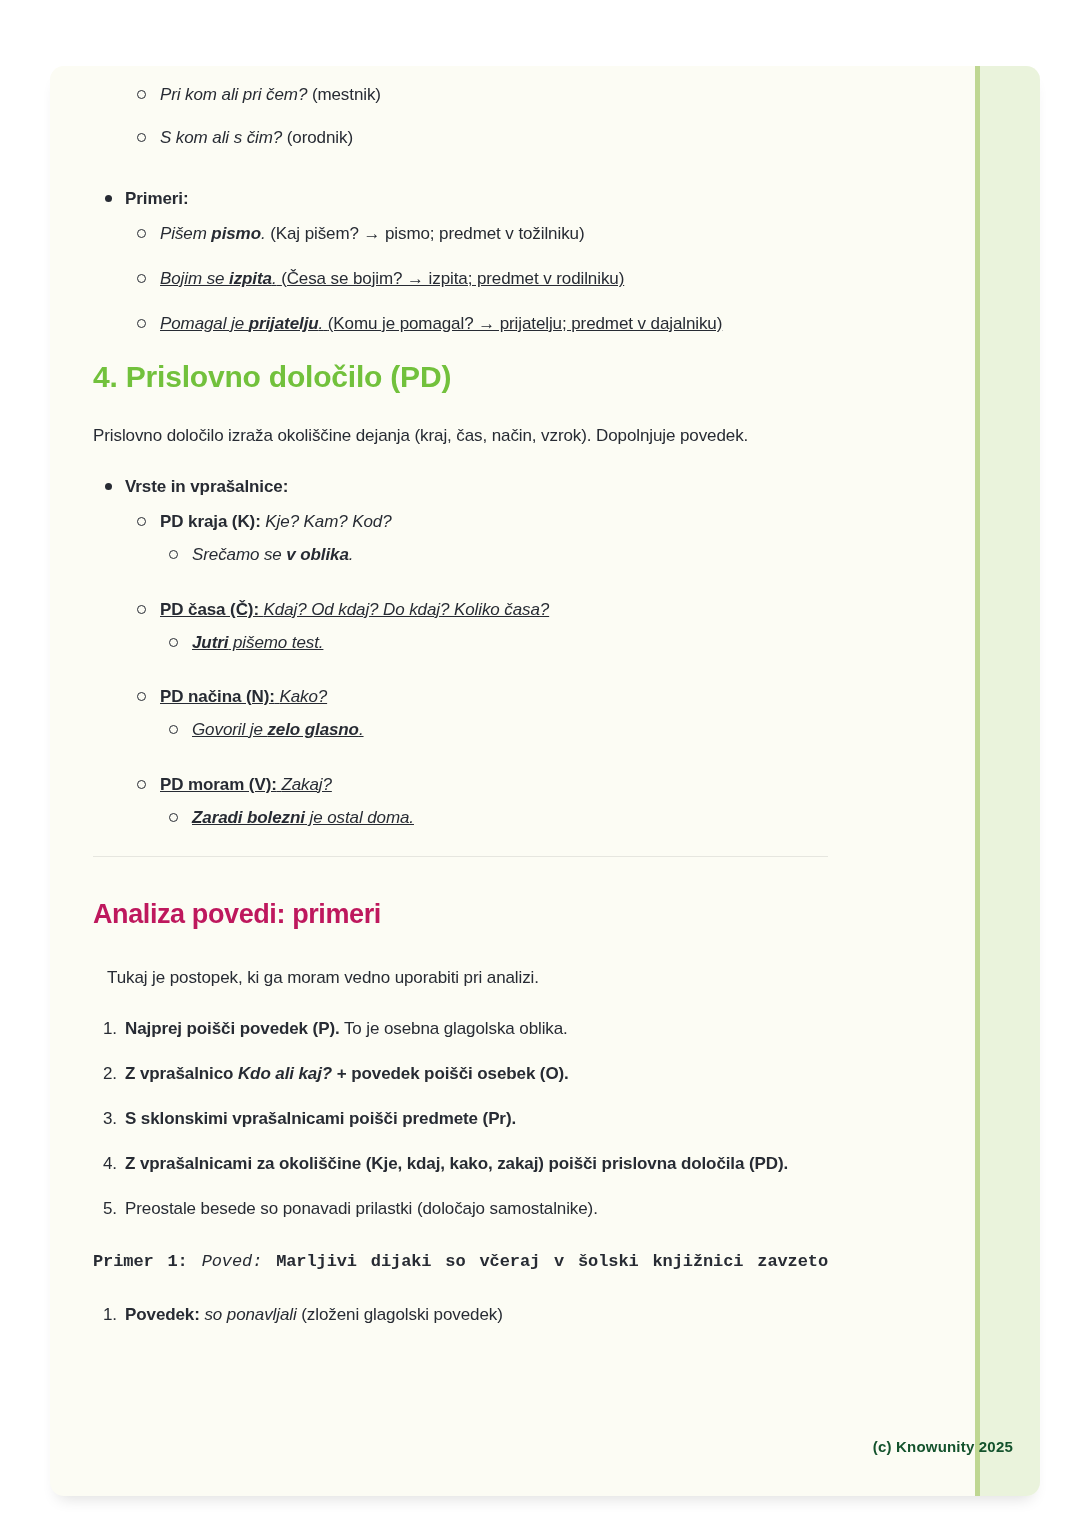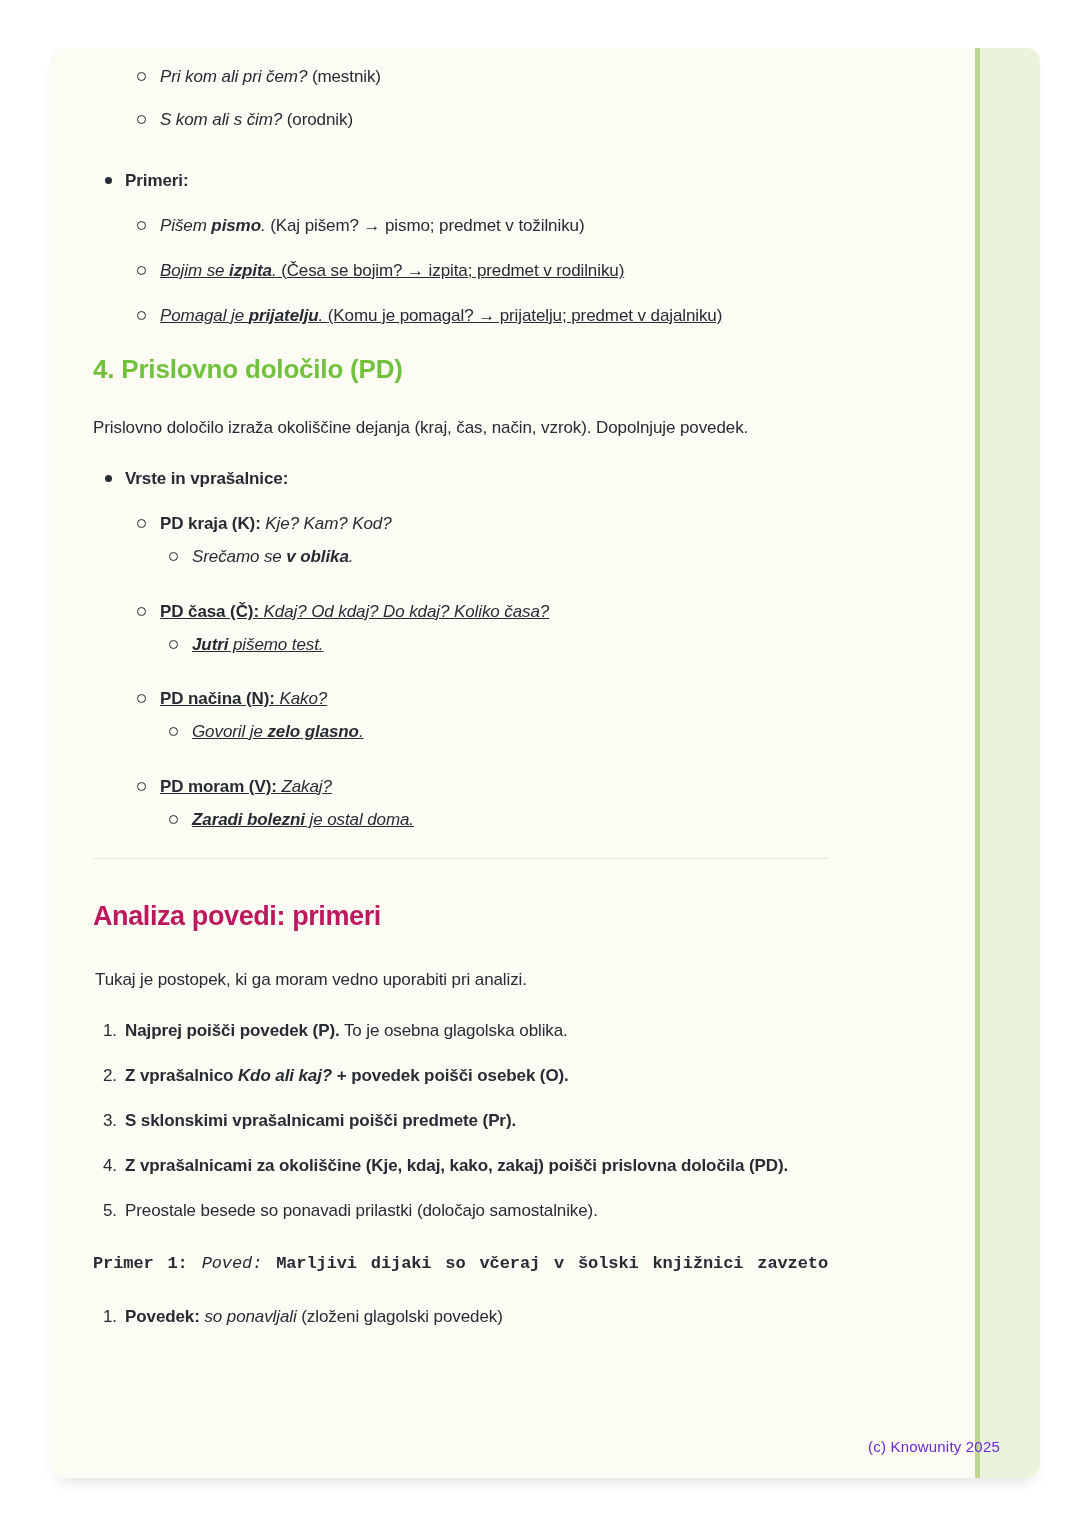--- a/index.html
+++ b/index.html
@@ -5,21 +5,21 @@
   html,body{margin:0;padding:0;}
   body{
     width:1080px;height:1528px;
     background:#ffffff;
     font-family:"Liberation Sans","DejaVu Sans",sans-serif;
     color:#272b33;
     overflow:hidden;
     position:relative;
   }
   .page-card{
-    position:absolute;left:50px;top:48px;width:990px;height:1430px;
+    position:absolute;left:50px;top:66px;width:990px;height:1430px;
     background:#fcfcf4;
     border-radius:14px;
     box-shadow:0 10px 16px -8px rgba(0,0,0,.14);
     overflow:hidden;
   }
   .green-strip{
     position:absolute;top:0;right:0;bottom:0;width:60px;
     background:#eaf3dc;
     border-left:5px solid #bfd792;
   }
@@ -29,60 +29,61 @@
     font-size:17px;letter-spacing:-0.1px;line-height:33px;
   }
   ul{list-style:none;margin:0;padding:0;}
   li{position:relative;}
   .blt{position:absolute;display:block;}
   .blt.disc{width:7px;height:7px;background:#272b33;border-radius:50%;top:13px;}
   .blt.circ{width:9px;height:9px;box-sizing:border-box;border:1.6px solid #272b33;background:transparent;border-radius:50%;top:12px;}
   
   ul.l2-top > li{padding-left:67px;margin-bottom:10px;}
   ul.l1 > li{padding-left:32px;}
-  ul.l1 ul.l2 > li{padding-left:35px;margin-top:12px;}
+  ul.l1 ul.l2 > li{padding-left:35px;margin-top:2px;}
   ul.l1 ul.l2 > li + li{margin-top:12px;text-decoration:underline;}
   ul.l2 ul.l3 > li{padding-left:32px;}
   li.gap22{margin-top:22px !important;}
   li.gap21{margin-top:21px !important;}
   h3.sec{
     margin:20px 0 0 0;
-    font-size:26px;line-height:34px;letter-spacing:-0.2px;
+    font-size:30px;line-height:34px;letter-spacing:-0.2px;
     color:#72c13c;font-weight:700;
   }
   h2.sec{
     margin:37px 0 0 0;
     font-size:27px;line-height:40px;letter-spacing:-0.4px;
     color:#be185d;font-weight:700;
   }
   p.para{margin:23px 0 0 0;line-height:38px;}
-  p.para2{margin:25px 0 0 2px;line-height:38px;}
+  p.para2{margin:25px 0 0 14px;line-height:38px;}
   ul.vrste{margin-top:15px;}
   ul.primeri{margin-top:28px;}
   ul.cases{margin-top:0;}
   hr.divider{
     border:none;border-top:1px solid #e6e6df;
     margin:22px 0 0 0;height:0;
   }
   ol.steps{list-style:none;margin:15px 0 0 0;padding:0;}
   ol.steps > li{position:relative;padding-left:32px;line-height:33px;}
   ol.steps > li + li{margin-top:12px;}
   ol.steps .num{position:absolute;left:10px;top:0;font-weight:400;}
   .primer-block{margin-top:18px;}
   .primer-line1{line-height:38px;text-align:justify;text-align-last:justify;font-family:Liberation Mono, monospace;}
   .primer-line2{line-height:38px;}
   ol.final{list-style:none;margin:17px 0 0 0;padding:0;}
   ol.final > li{position:relative;padding-left:32px;line-height:33px;}
   ol.final .num{position:absolute;left:10px;top:0;font-weight:400;}
   b{font-weight:700;}
   i b,b i,.bi{font-weight:700;font-style:italic;}
   .watermark{
-    position:absolute;top:1437px;right:80px;
-    font-size:15px;line-height:20px;color:#6d28d9;letter-spacing:.2px;
+    position:absolute;top:1437px;right:67px;
+    font-size:15px;line-height:20px;color:#14532d;letter-spacing:.2px;
     z-index:5;
+    font-weight:bold;
   }
 </style>
 </head>
 <body>
 
 <div class="page-card">
   <div class="green-strip"></div>
 
   <div class="content">
 

